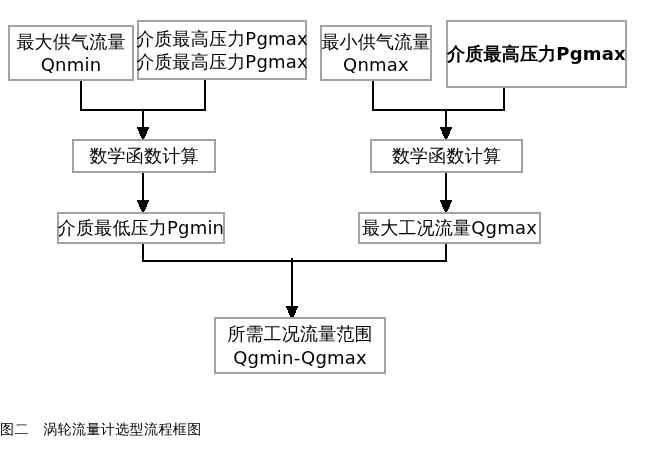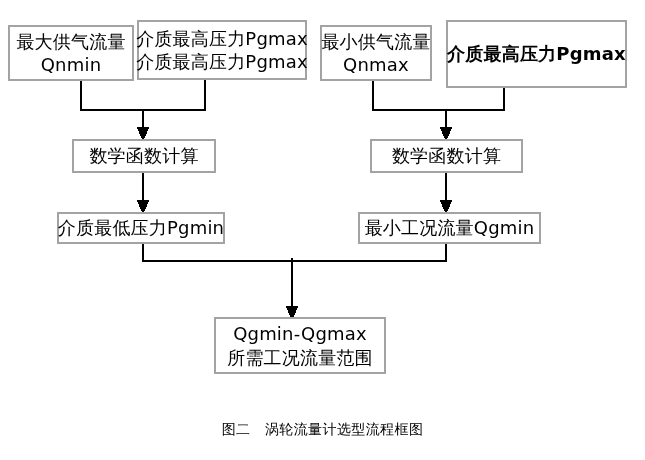--- a/index.html
+++ b/index.html
@@ -53,21 +53,20 @@
   #node-qgmax { left: 57px;  top: 212px; width: 168px; height: 32px; }
   #node-qgmin { left: 358px; top: 212px; width: 183px; height: 32px; }
   
   #node-result { left: 214px; top: 317px; width: 172px; height: 57px; }
 
   .caption {
     position: absolute;
     left: 0;
     top: 421px;
     width: 645px;
-    text-align: center;
     font-size: 14px;
     letter-spacing: 0.4px;
     white-space: pre;
   }
   svg line, svg path, svg polygon { shape-rendering: crispEdges; }
 </style>
 </head>
 <body>
 
 <svg id="flow-canvas" viewBox="0 0 645 460" xmlns="http://www.w3.org/2000/svg">
@@ -132,21 +131,21 @@
 
 <div class="node" id="node-math-right">
   <span class="line">数学函数计算</span>
 </div>
 
 <div class="node" id="node-qgmax">
   <span class="line">介质最低压力Pgmin</span>
 </div>
 
 <div class="node" id="node-qgmin">
-  <span class="line">最小工况流量Qgmin</span>
+  <span class="line">最大工况流量Qgmax</span>
 </div>
 
 <div class="node" id="node-result">
+  <span class="line">所需工况流量范围</span>
   <span class="line">Qgmin-Qgmax</span>
-  <span class="line">所需工况流量范围</span>
 </div>
 
 <div class="caption">图二　涡轮流量计选型流程框图</div>
 
 </body></html>

